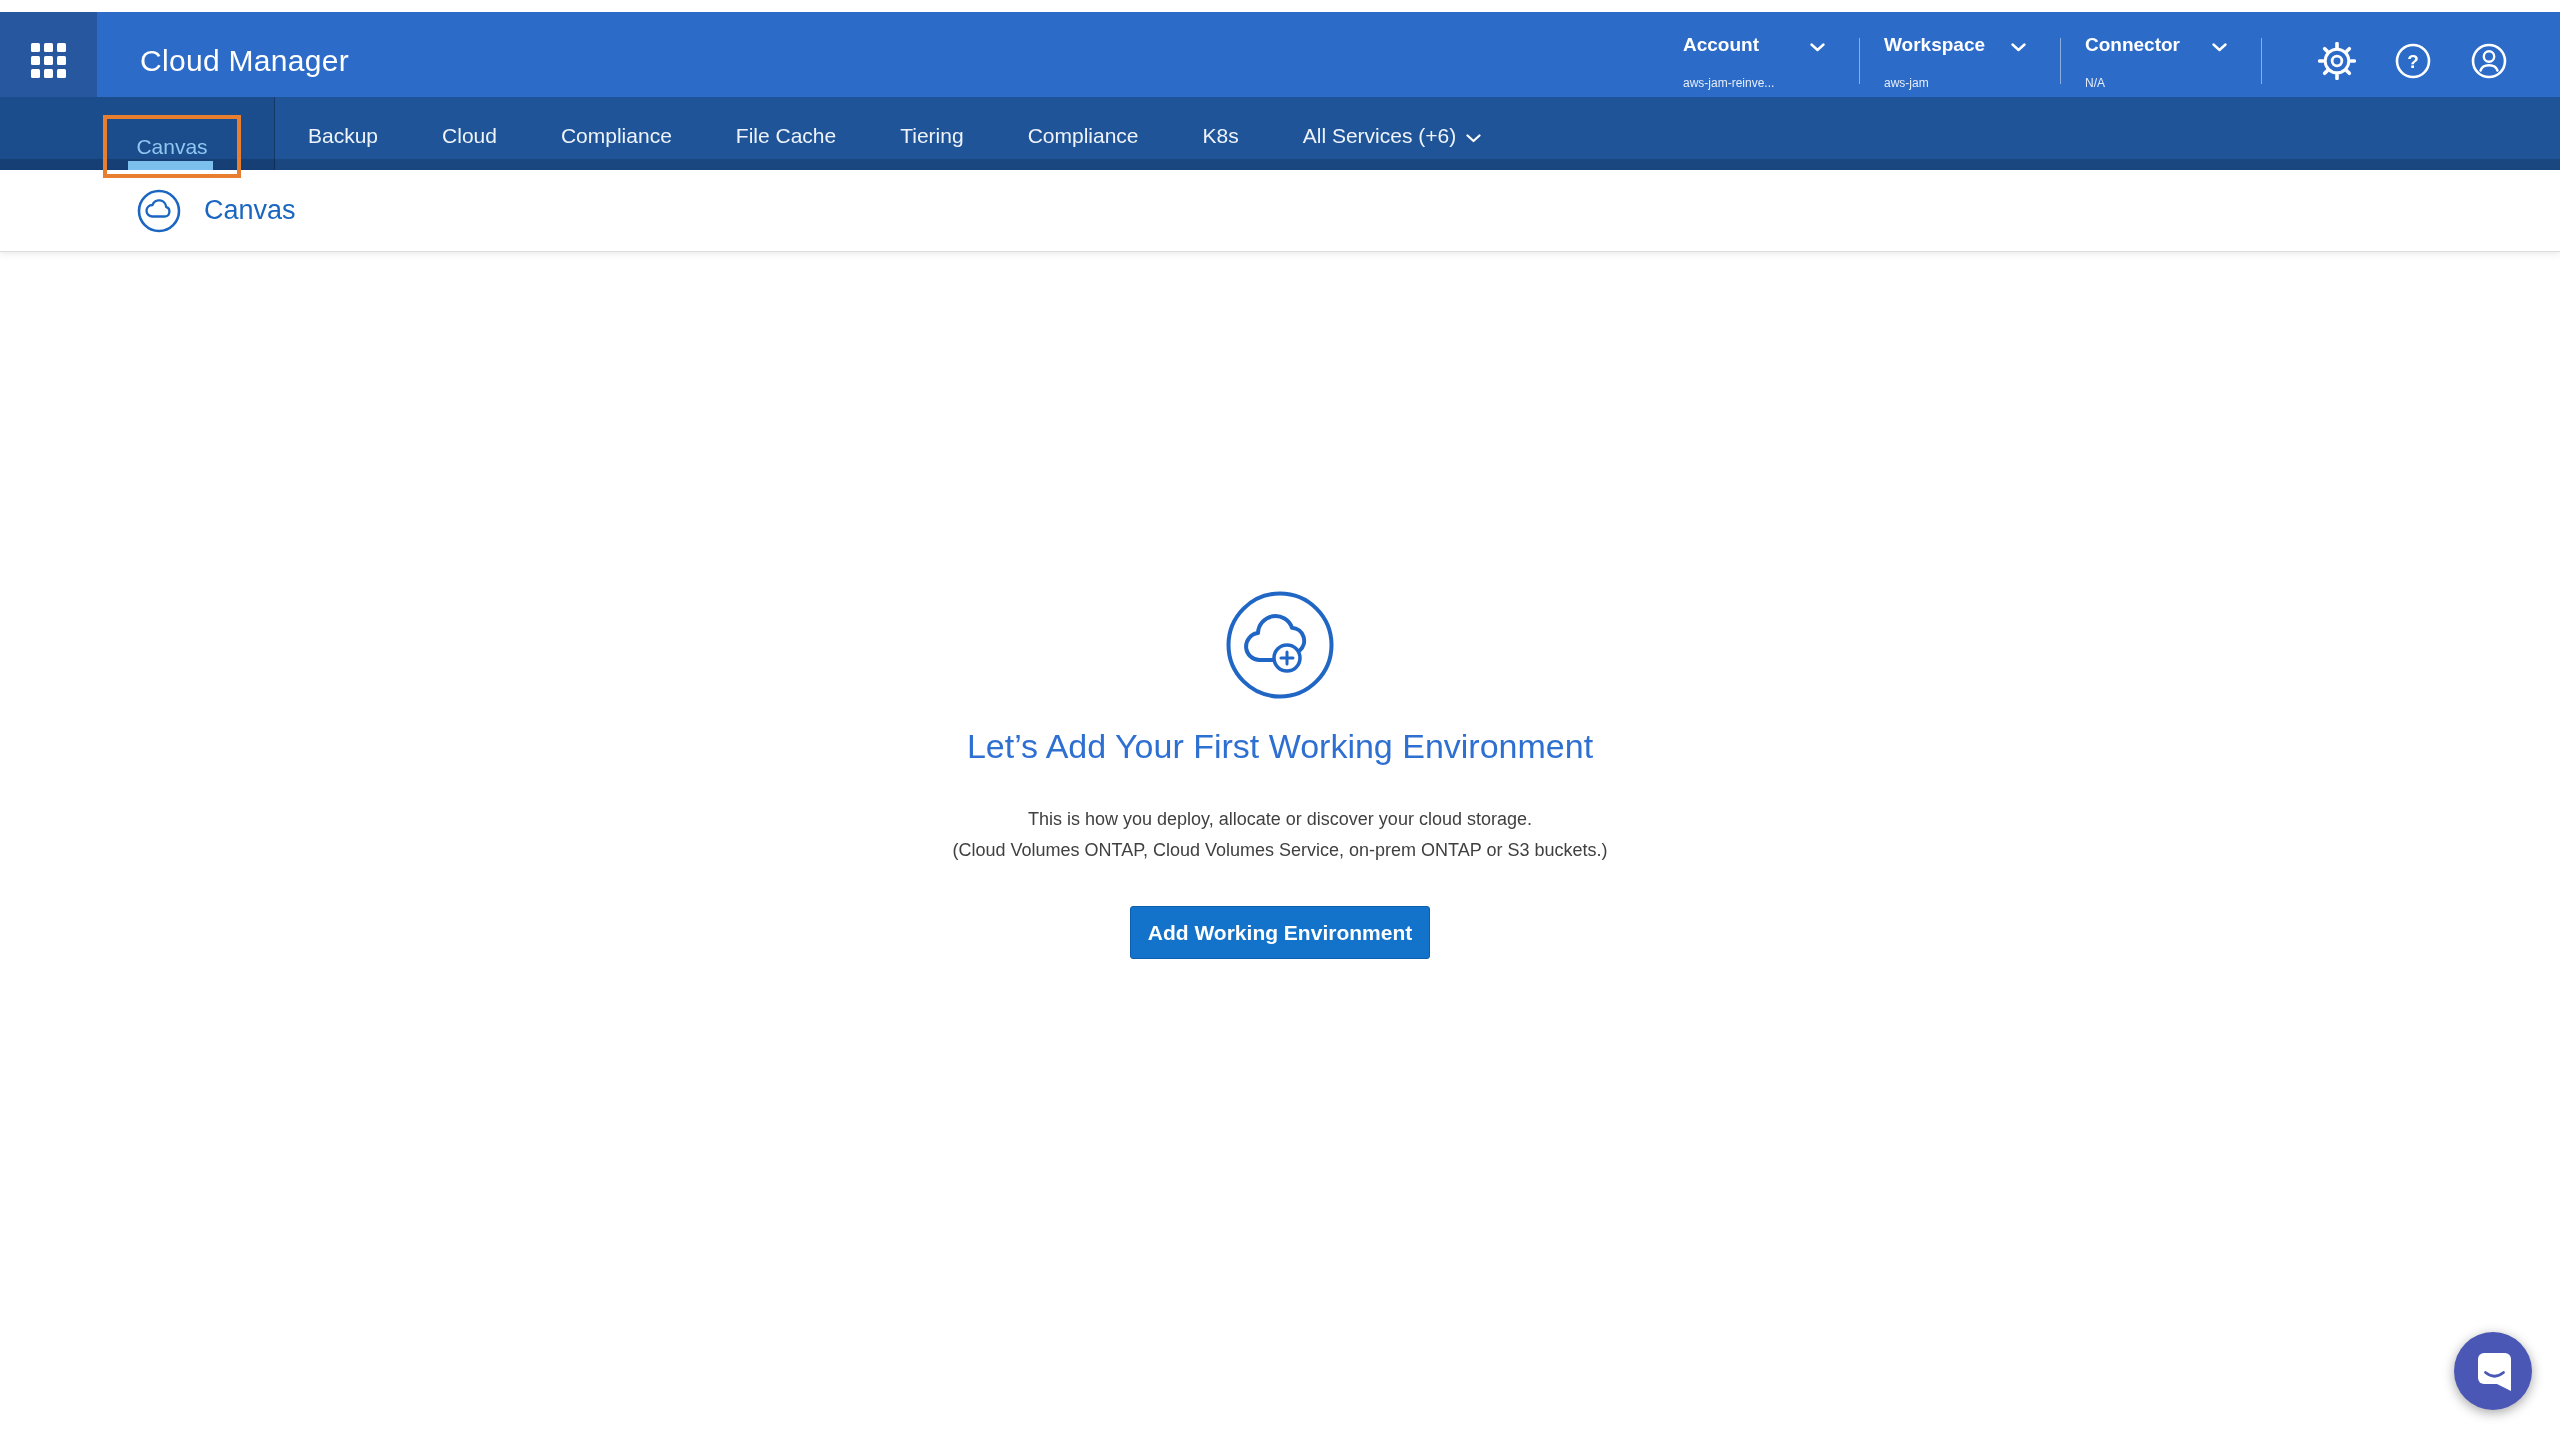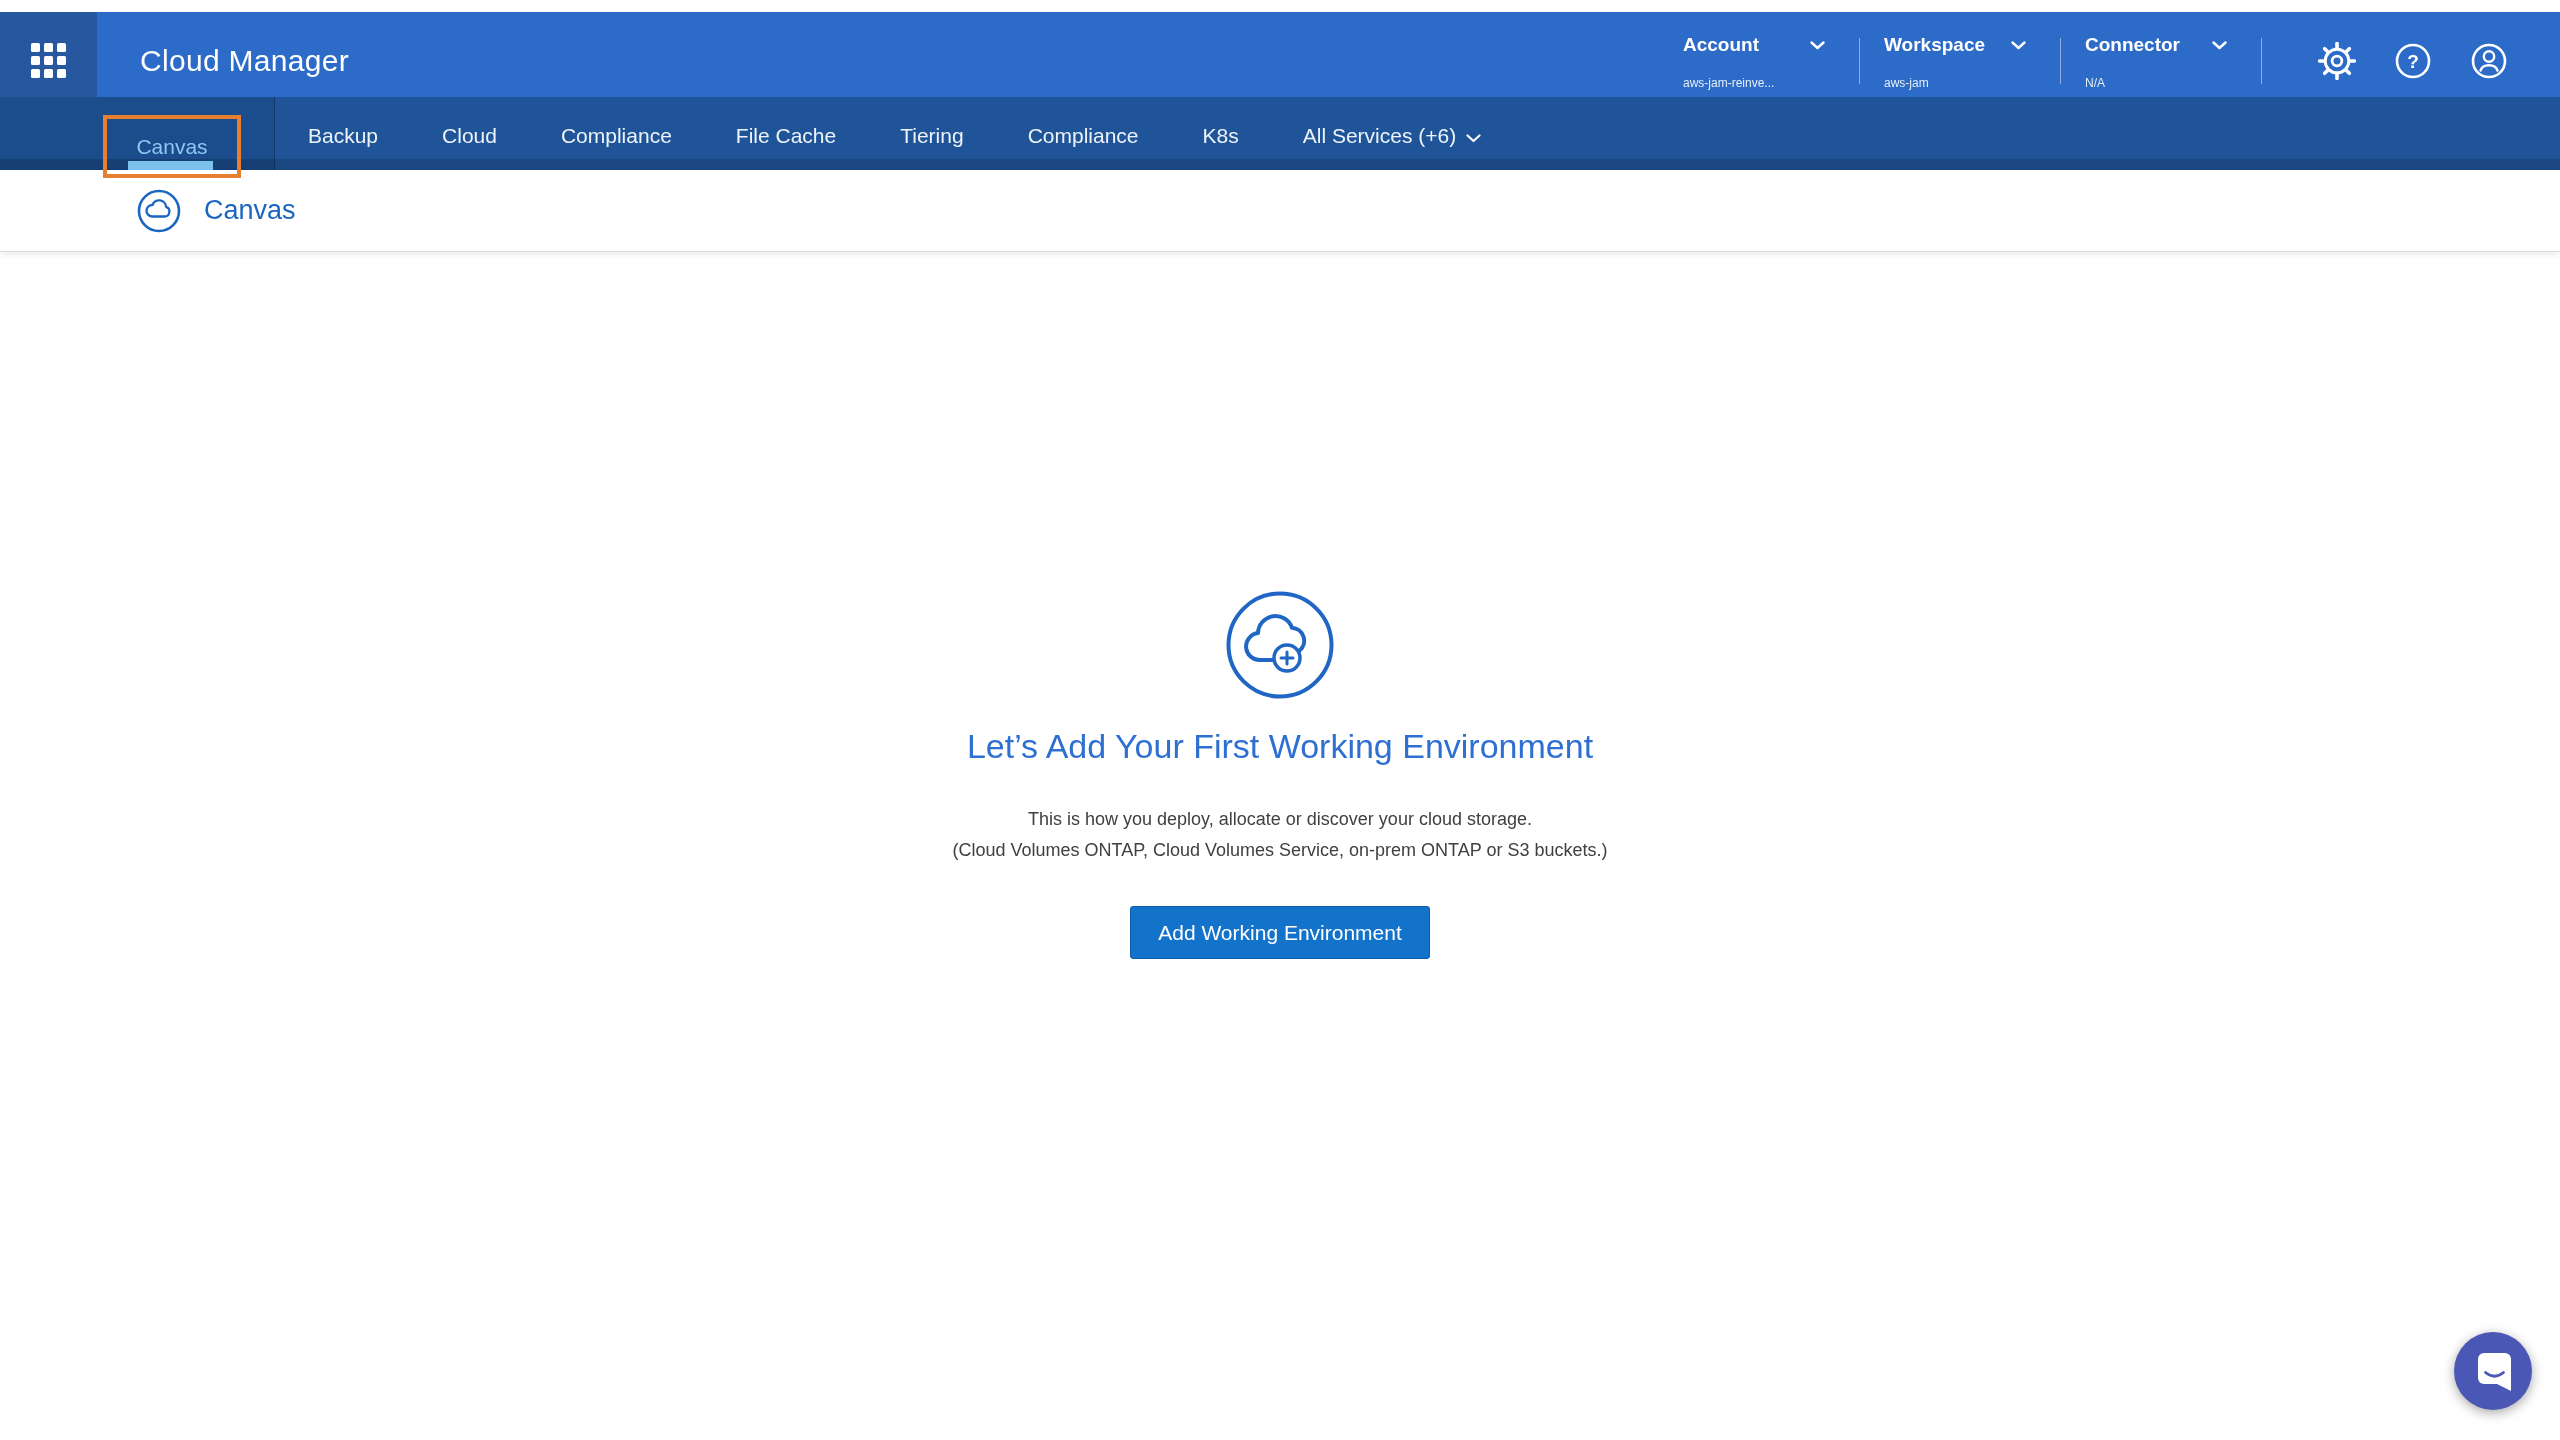--- a/index.html
+++ b/index.html
@@ -10,21 +10,21 @@
   .header { position:absolute; left:0; top:12px; width:2560px; height:97px;
             background:#2c6bc8; display:flex; align-items:center; }
   .apps-btn { width:97px; height:97px; background:#27589f; display:flex;
               align-items:center; justify-content:center; cursor:pointer; flex:0 0 auto; }
   .grid-icon { display:grid; grid-template-columns:repeat(3,9px); grid-template-rows:repeat(3,9px); gap:4px; }
   .grid-icon span { background:#ffffff; border-radius:1.5px; }
   .app-title { color:#ffffff; font-size:30px; font-weight:400; letter-spacing:.3px; margin-left:43px; }
   .hdr-spacer { flex:1; }
 
   .hdr-group { width:152px; color:#ffffff; cursor:pointer; padding-top:2px; }
-  .hdr-group .row1 { display:flex; align-items:center; justify-content:space-between; padding-right:10px; }
+  .hdr-group .row1 { display:flex; align-items:flex-end; justify-content:space-between; padding-right:10px; }
   .hdr-label { font-size:19px; font-weight:700; }
   .hdr-value { font-size:12px; color:rgba(255,255,255,.88); margin-top:20px; white-space:nowrap; }
   .hdr-divider { width:1px; height:46px; background:rgba(255,255,255,.45); margin:0 24px; }
   .chev { display:inline-block; }
   .hdr-icons { display:flex; align-items:center; gap:38px; margin-left:32px; padding-right:52px; }
   .icon-btn { width:38px; height:38px; display:flex; align-items:center; justify-content:center; cursor:pointer; }
 
   
   .navbar { position:absolute; left:0; top:97px; width:2560px; height:73px;
             background:#1f5598; overflow:visible; }
@@ -48,21 +48,21 @@
             display:flex; align-items:center; padding-left:136px; z-index:2; }
   .subheader .sub-title { color:#1a66c0; font-size:27px; margin-left:22px; }
 
   
   .main { position:absolute; left:0; top:253px; width:2560px; height:1187px; background:#ffffff;
           display:flex; flex-direction:column; align-items:center; }
   .big-icon { margin-top:337px; }
   .es-heading { margin-top:27px; color:#2e6fd2; font-size:34px; font-weight:400; }
   .es-body { margin-top:38px; text-align:center; color:#404040; font-size:18px; line-height:31px; }
   .es-button { margin-top:40px; width:300px; height:53px; background:#1372c9; color:#ffffff;
-          border:1px solid #0d5fae; border-radius:3px; font-size:21px; font-weight:400;
+          border:1px solid #0d5fae; border-radius:3px; font-size:21px; font-weight:700;
           font-family:"Liberation Sans", sans-serif; cursor:pointer;
           display:flex; align-items:center; justify-content:center; }
 
   
   .chat-fab { position:absolute; right:28px; bottom:30px; width:78px; height:78px; border-radius:50%;
           background:#4a57b5; box-shadow:0 3px 12px rgba(0,0,0,.35); cursor:pointer;
           display:flex; align-items:center; justify-content:center; }
 </style>
 </head>
 <body>

